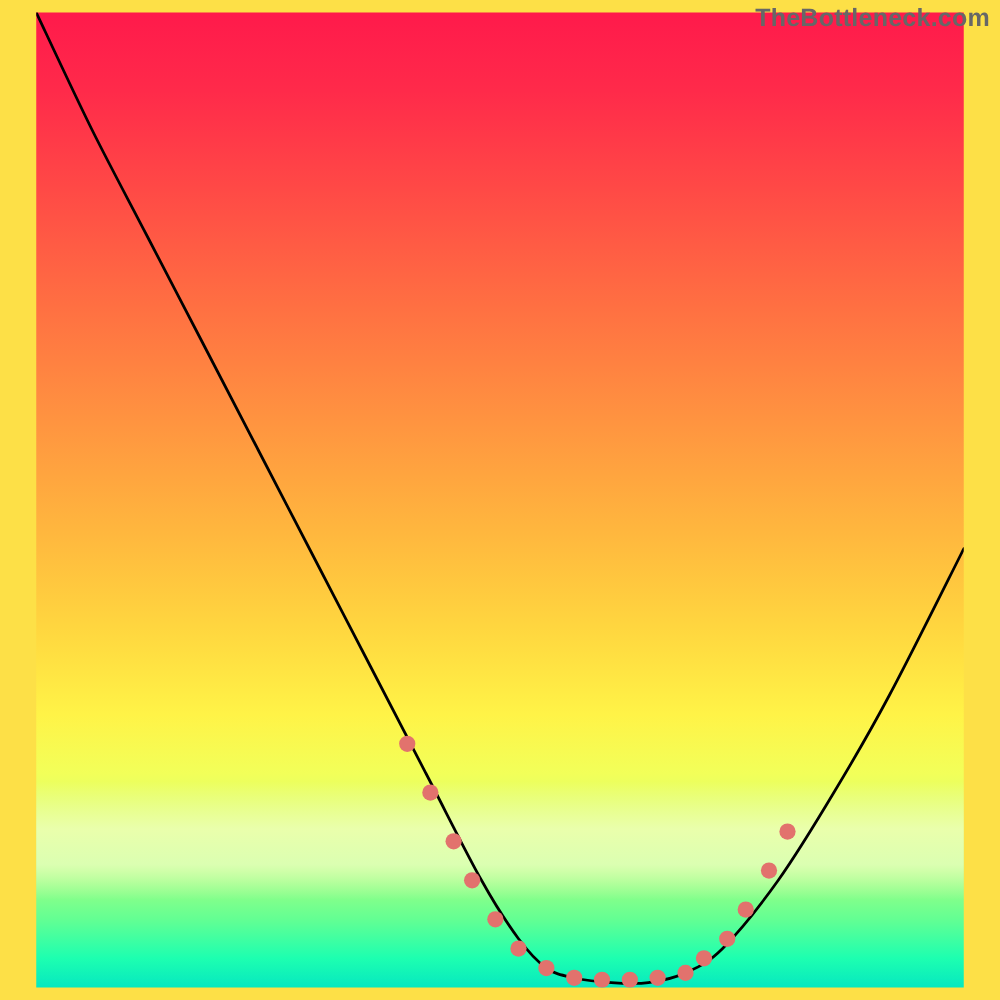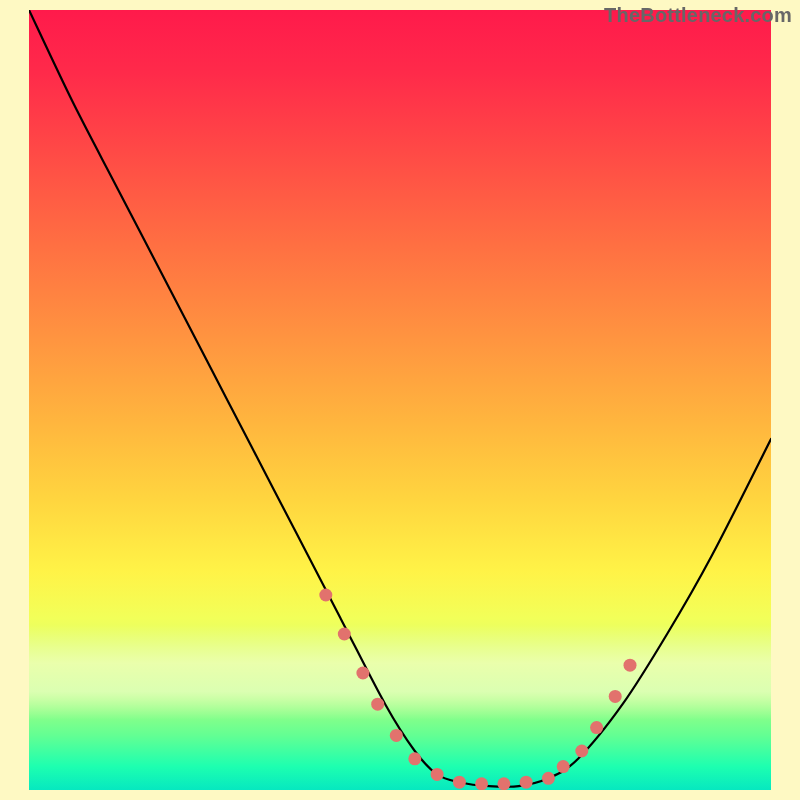--- a/index.html
+++ b/index.html
@@ -8,21 +8,21 @@
     width: 800px;
     height: 800px;
     background: #000;
     overflow: hidden;
     font-family: Arial, Helvetica, sans-serif;
   }
   .stage {
     position: relative;
     width: 800px;
     height: 800px;
-    background: #fef9c3;
+    background: #fde047;
   }
   .plot {
     position: absolute;
     left: 29px;
     top: 10px;
     width: 742px;
     height: 780px;
     
     background: linear-gradient(
       to bottom,

